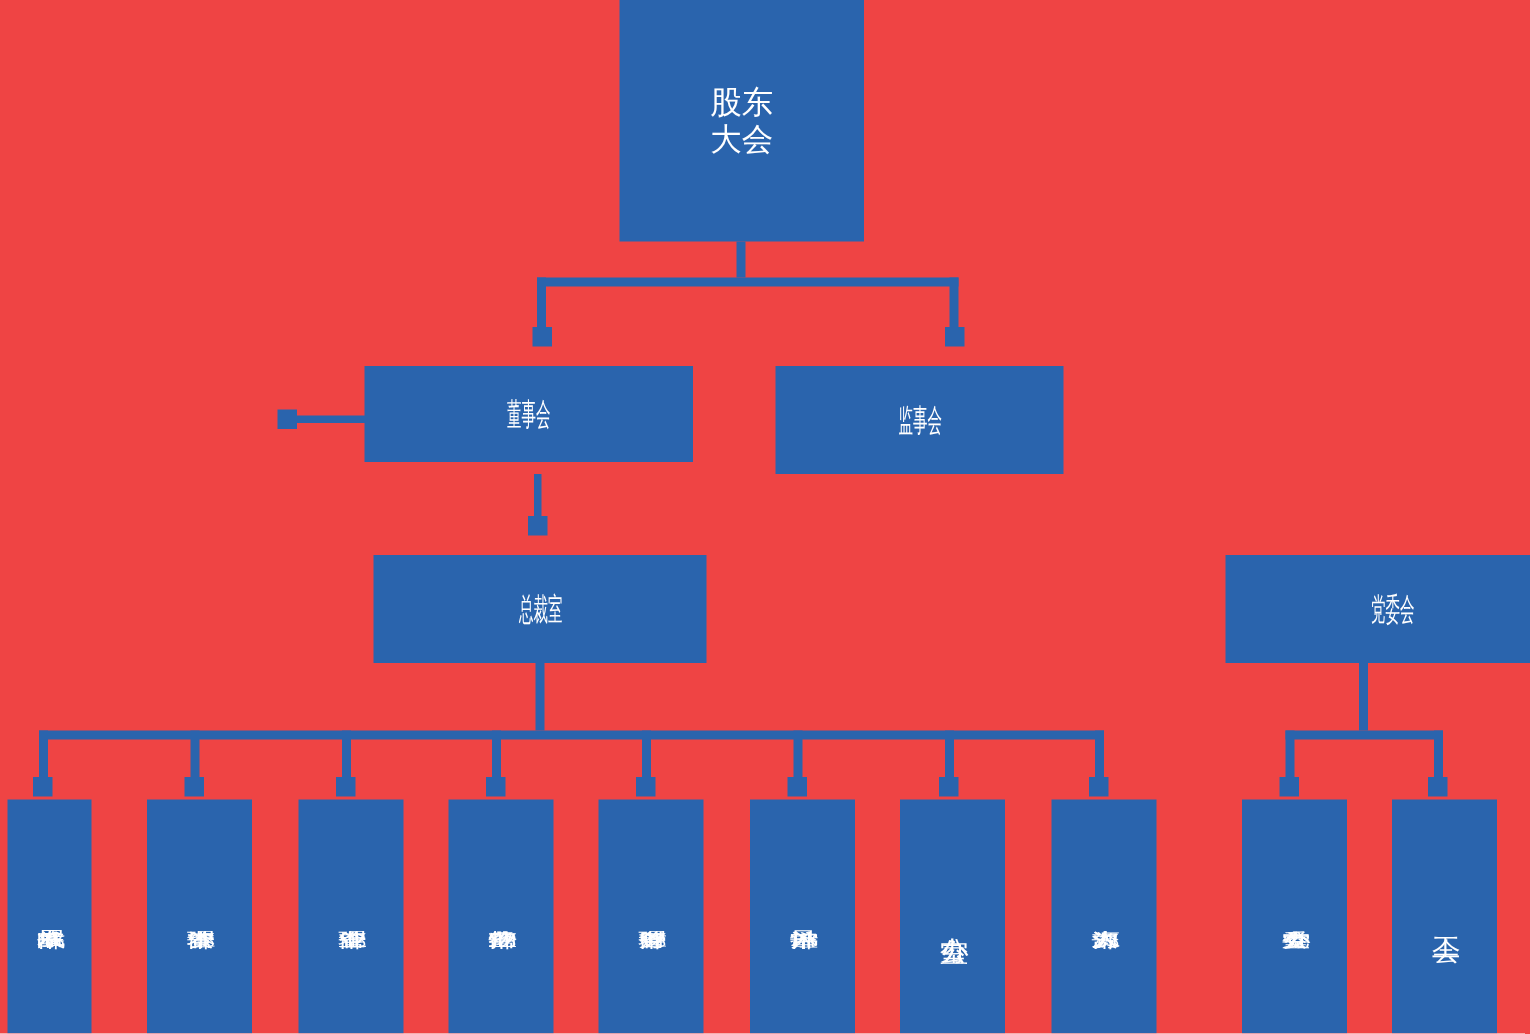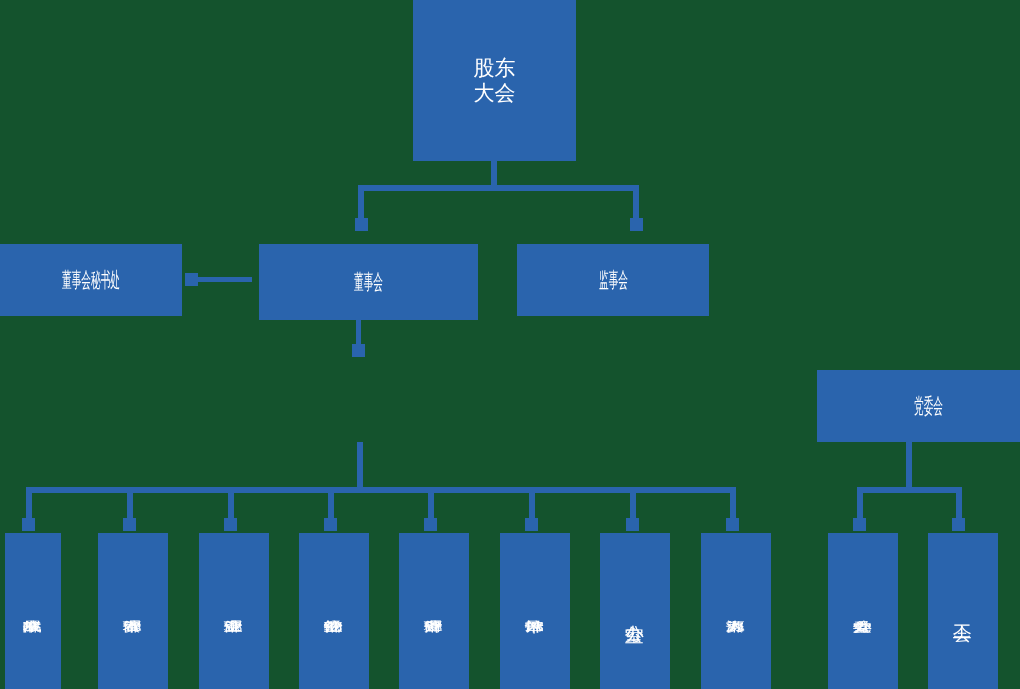--- a/index.html
+++ b/index.html
@@ -8,22 +8,23 @@
     padding: 0;
     background: #ffffff;
   }
   body {
     font-family: "DejaVu Sans", "Liberation Sans", sans-serif;
   }
   #chart-root {
     position: relative;
     width: 1020px;
     height: 689px;
-    background: #14532d;
+    background: #ef4444;
     overflow: hidden;
+    font-family: Liberation Serif, serif;
   }
   .node {
     position: absolute;
     background: #2a64ad;
     color: #ffffff;
     box-sizing: border-box;
     display: flex;
     align-items: center;
     justify-content: center;
     text-align: center;
@@ -91,38 +92,38 @@
 大会</span>
   </div>
 
   <div class="line" style="left:491px; top:161px; width:6px; height:24px;"></div>
   <div class="line" style="left:358px; top:185px; width:281px; height:6px;"></div>
   <div class="line" style="left:358px; top:185px; width:6px; height:33px;"></div>
   <div class="line" style="left:633px; top:185px; width:6px; height:33px;"></div>
   <div class="nub" style="left:355px; top:218px;"></div>
   <div class="nub" style="left:630px; top:218px;"></div>
 
-  <div class="node node-h squeeze" style="left:0px; top:244px; width:182px; height:72px;">
-    <span class="lbl">董事会秘书处</span>
-  </div>
 
   <div class="line" style="left:196px; top:277px; width:56px; height:5px;"></div>
   <div class="nub" style="left:185px; top:273px;"></div>
 
-  <div class="node node-h squeeze" style="left:259px; top:244px; width:219px; height:76px;">
+  <div class="node node-h squeeze" style="left:243px; top:244px; width:219px; height:64px;">
     <span class="lbl">董事会</span>
   </div>
 
   <div class="node node-h squeeze" style="left:517px; top:244px; width:192px; height:72px;">
     <span class="lbl">监事会</span>
   </div>
 
   <div class="line" style="left:356px; top:316px; width:5px; height:28px;"></div>
   <div class="nub" style="left:352px; top:344px;"></div>
 
+  <div class="node node-h squeeze" style="left:249px; top:370px; width:222px; height:72px;">
+    <span class="lbl">总裁室</span>
+  </div>
 
   <div class="node node-h squeeze" style="left:797px; top:370px; width:223px; height:72px;margin-left:20px;">
     <span class="lbl">党委会</span>
   </div>
 
   <div class="line" style="left:357px; top:442px; width:6px; height:45px;"></div>
   <div class="line" style="left:26px; top:487px; width:710px; height:6px;"></div>
 
   <div class="line" style="left:26px; top:487px; width:6px; height:33px;"></div>
   <div class="line" style="left:127px; top:487px; width:6px; height:33px;"></div>

